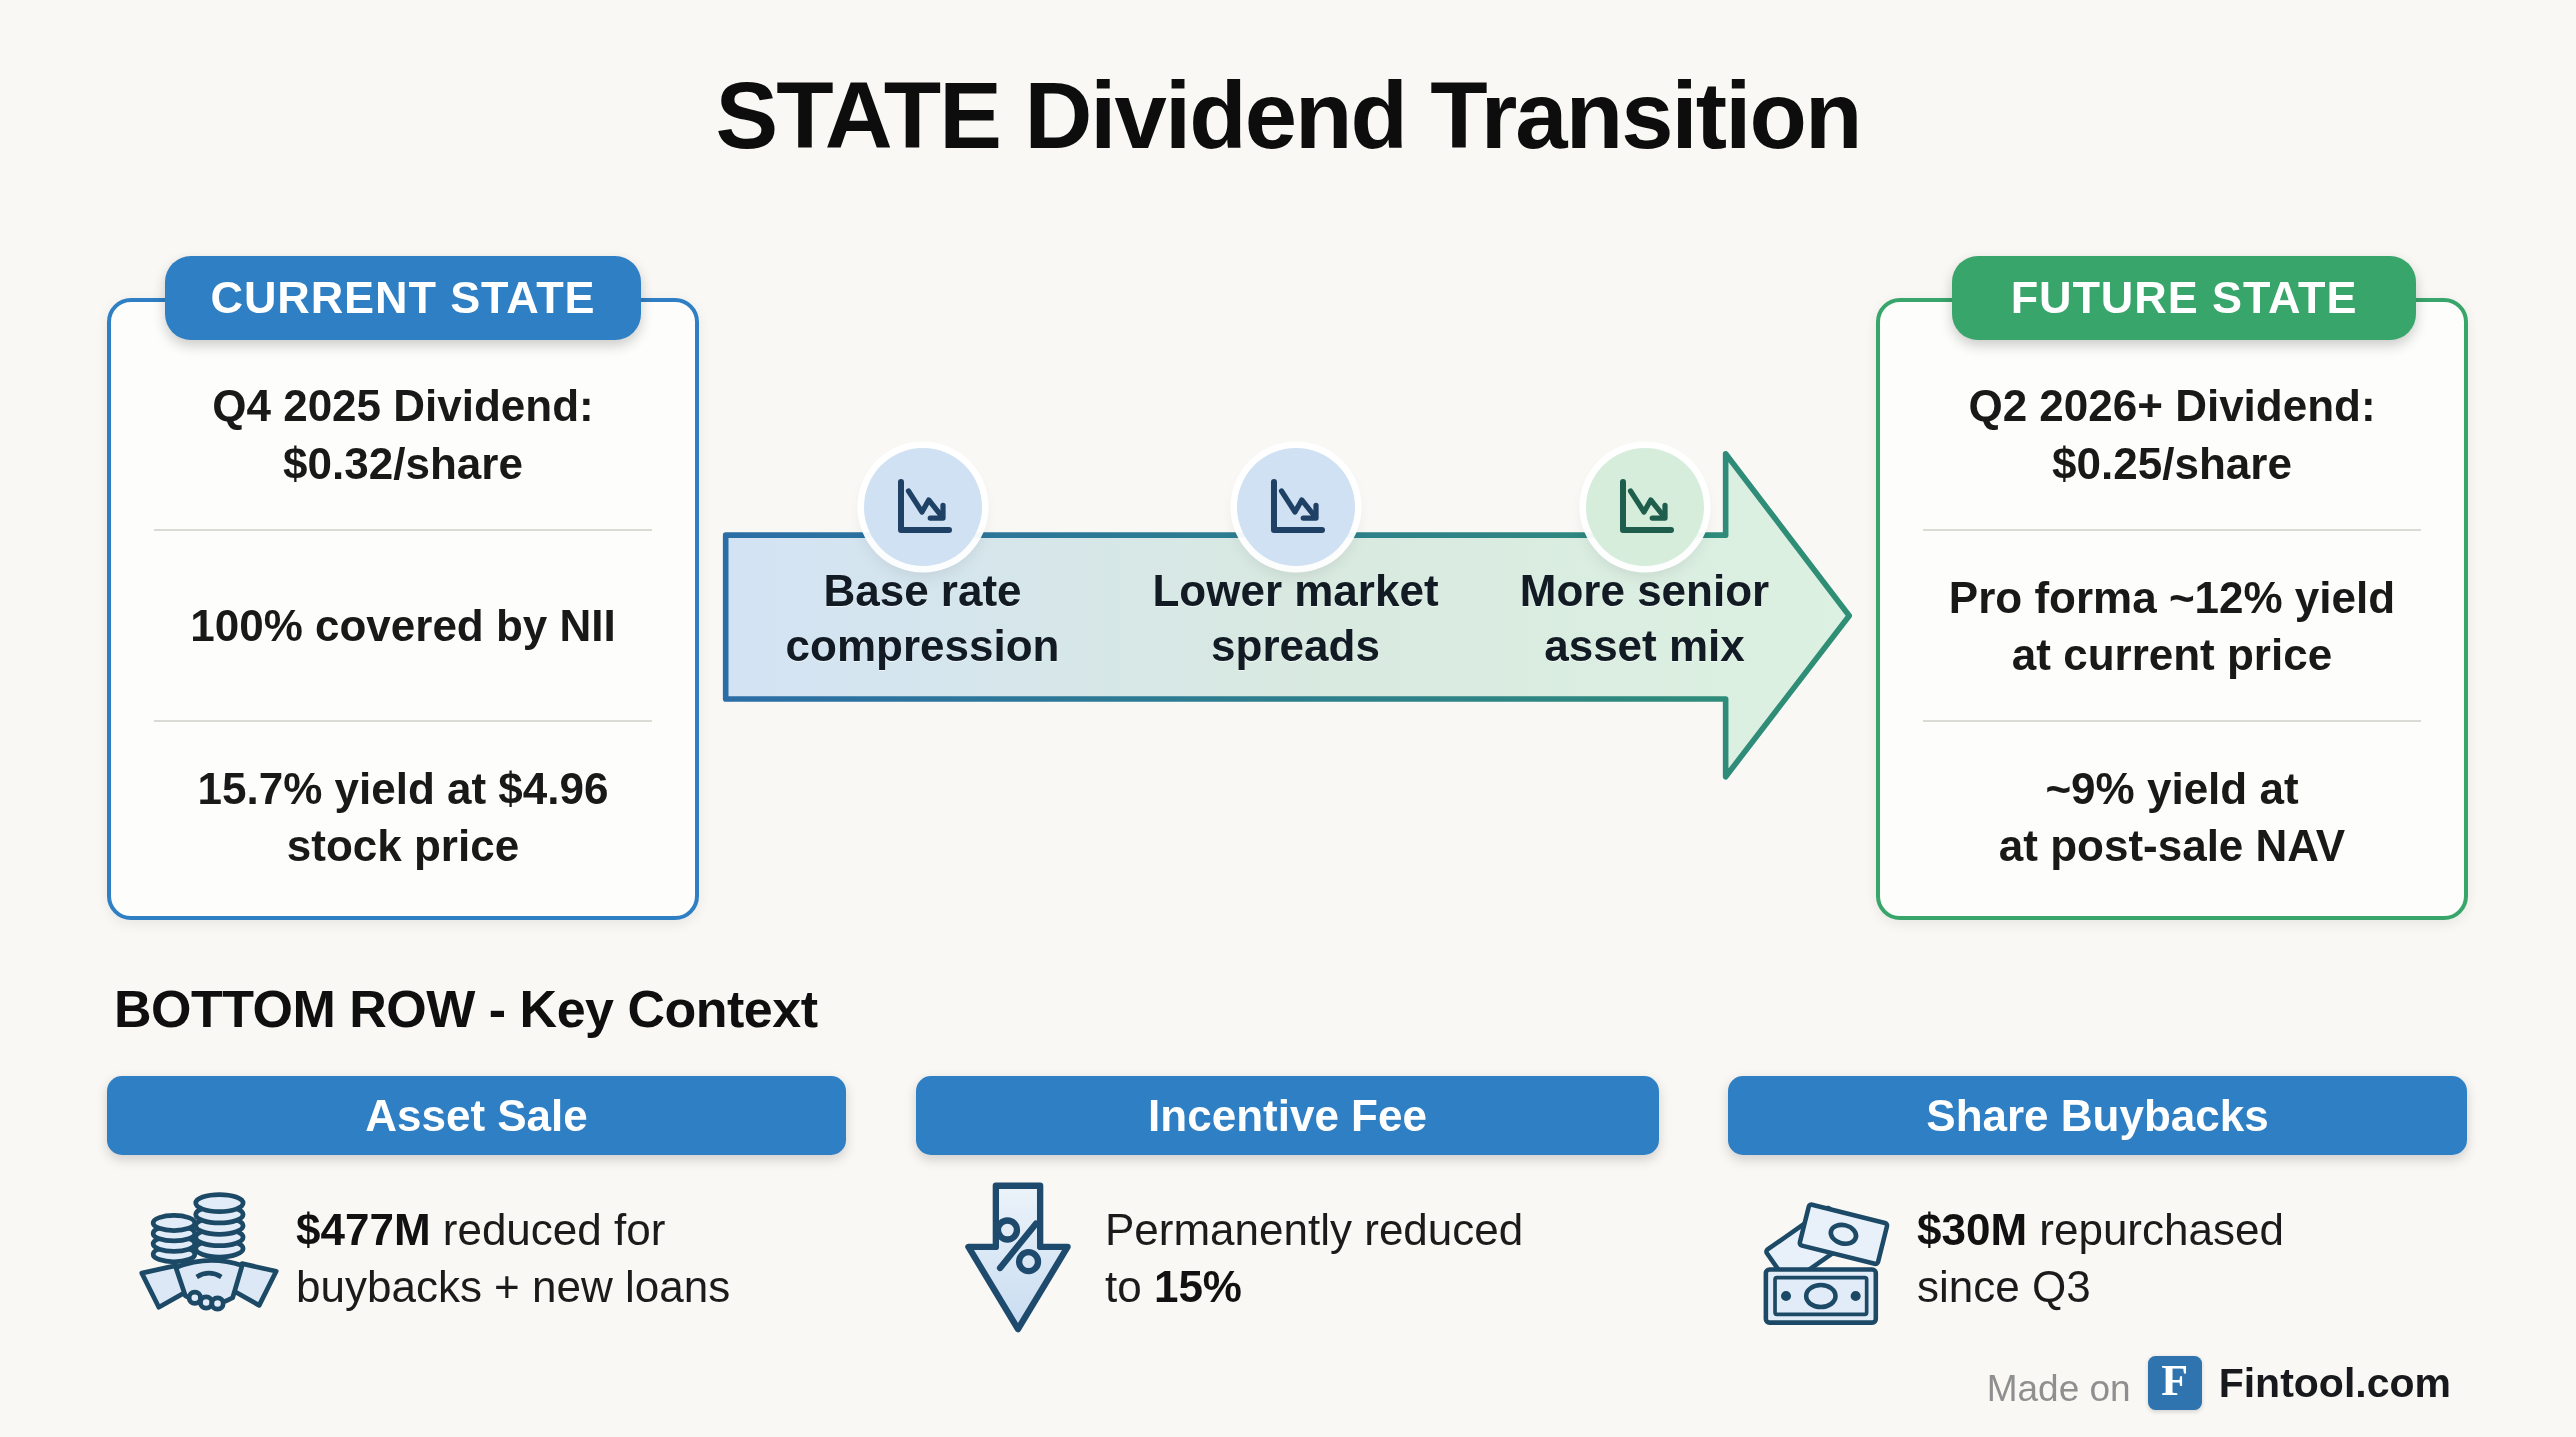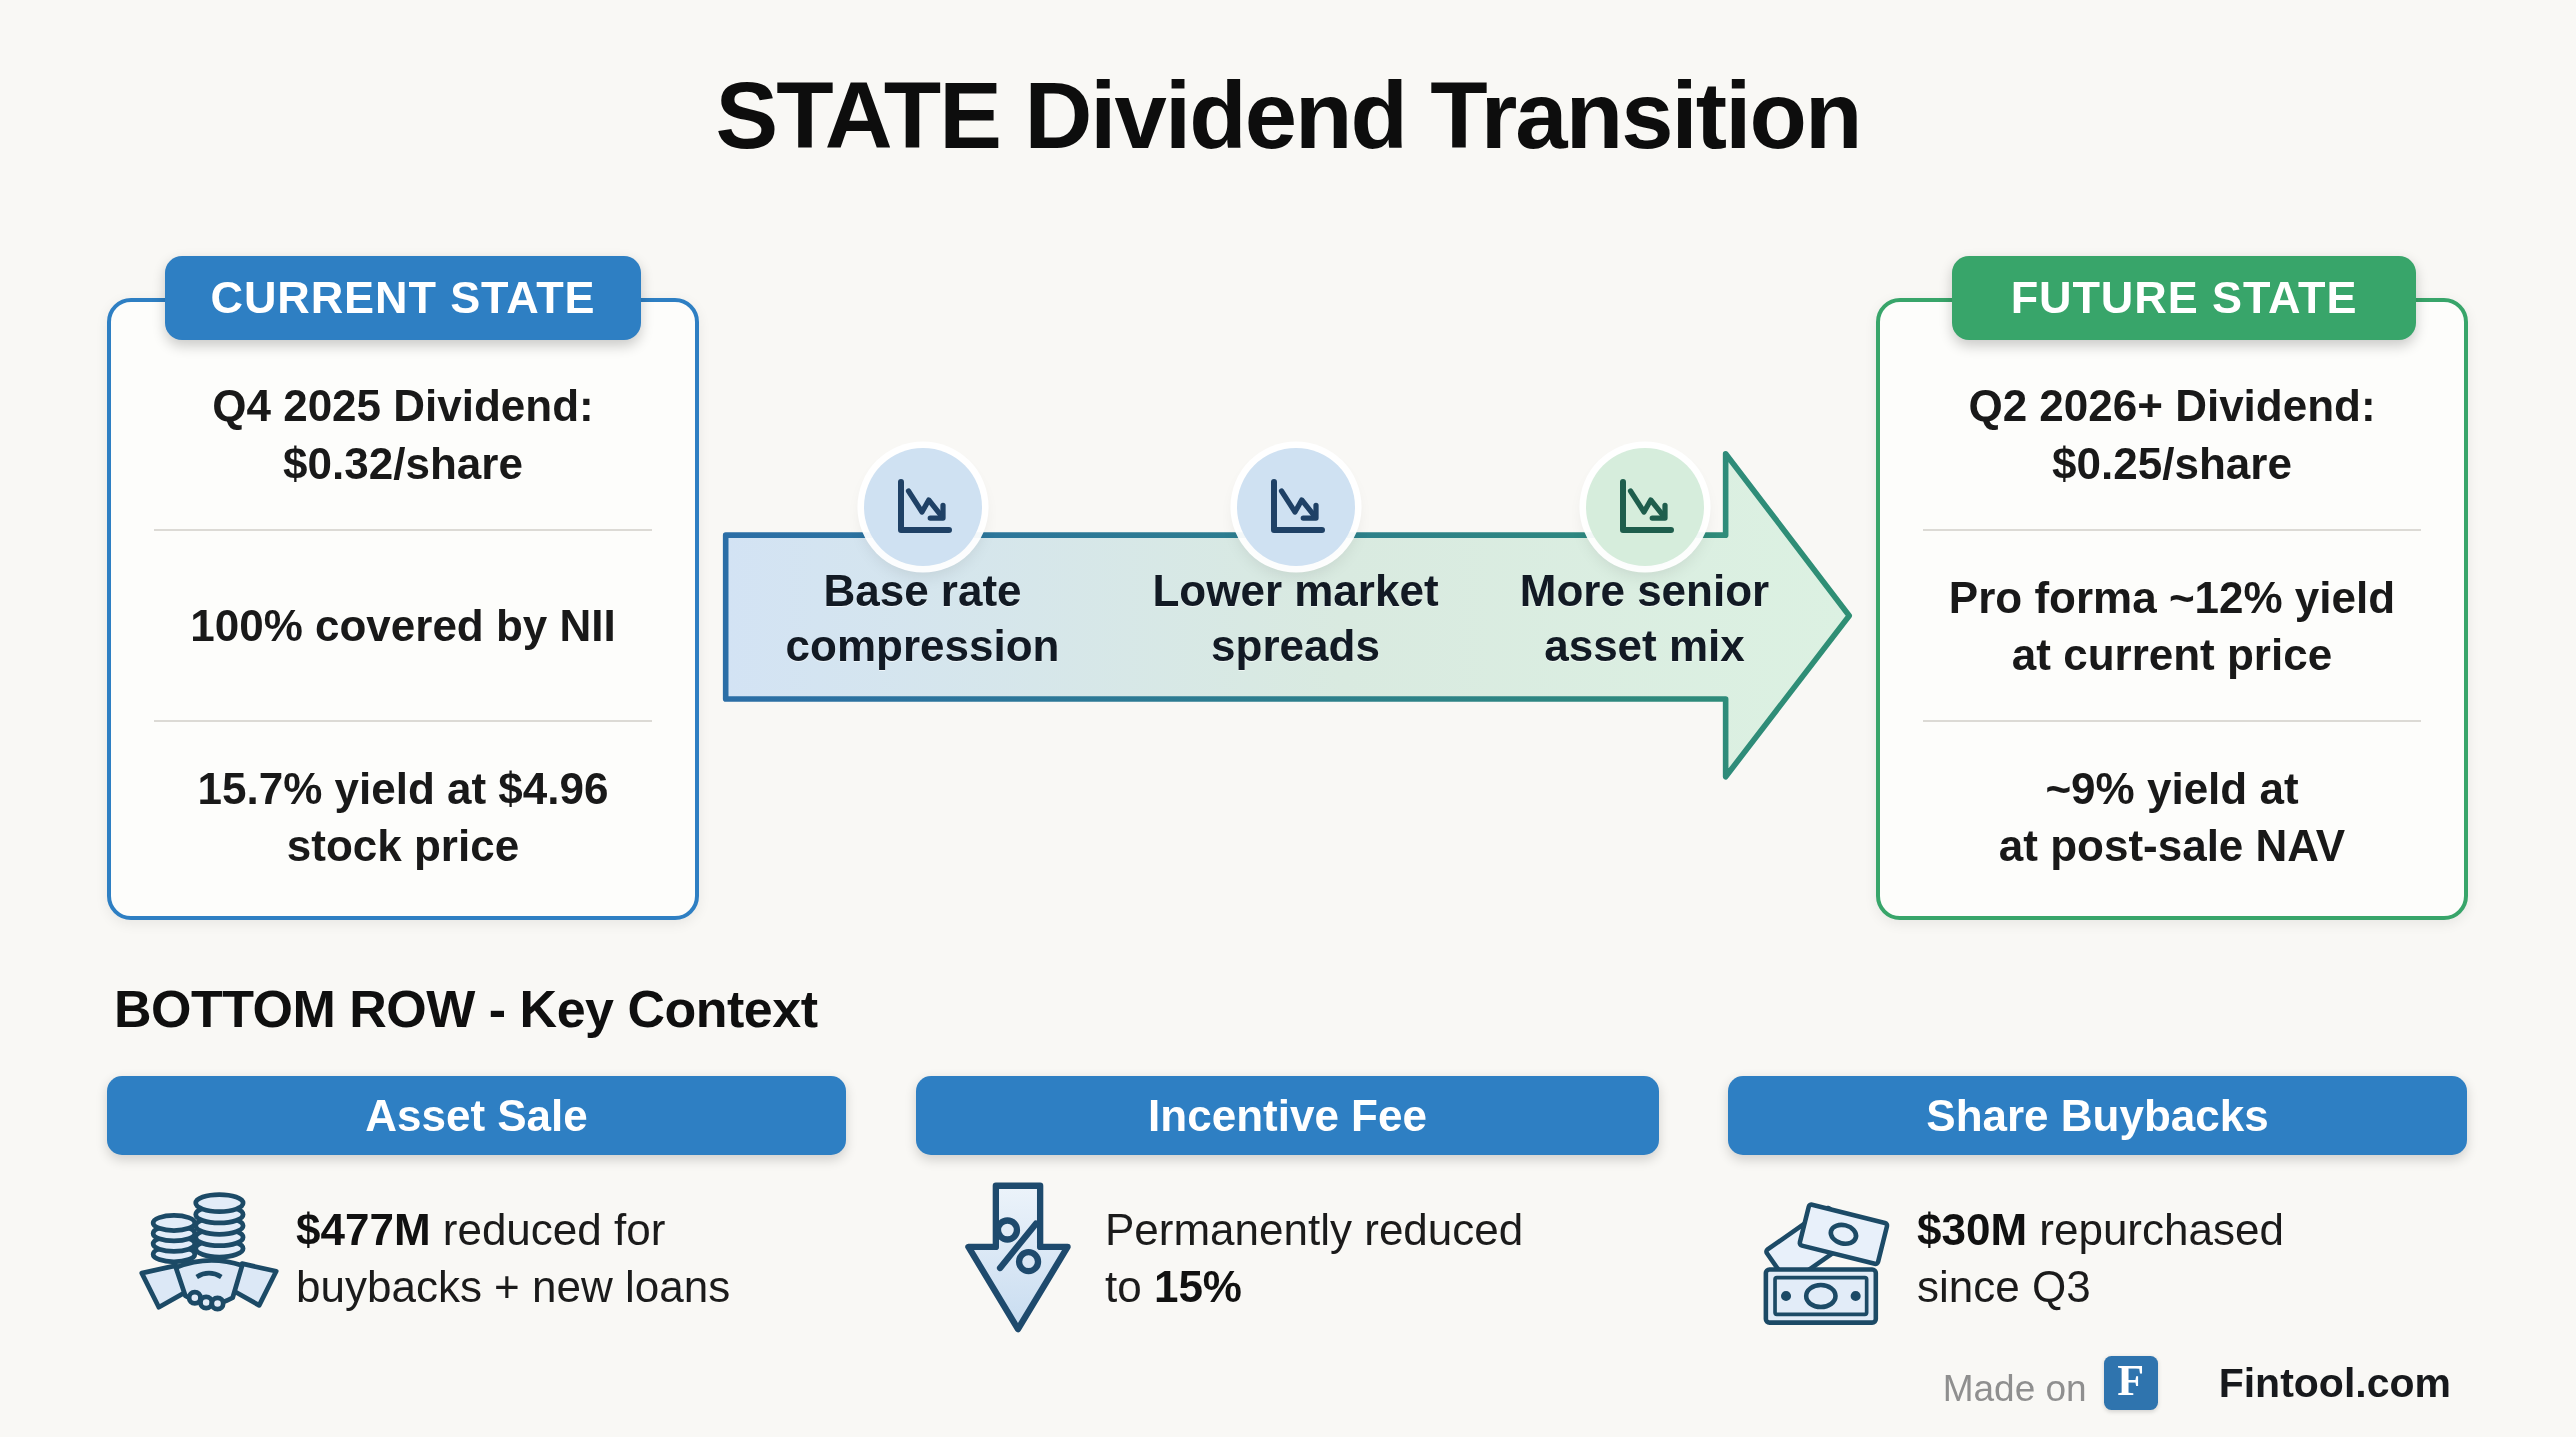--- a/index.html
+++ b/index.html
@@ -18,21 +18,21 @@
   
   .panel {
     position:absolute; top:298px; width:592px; height:622px;
     box-sizing:border-box; background:#fdfdfb; border-radius:24px;
     box-shadow:0 3.7px 13px rgba(0,0,0,0.07);
   }
   .panel.current { left:107px;  border:4.7px solid #2e7fc3; }
   .panel.future  { left:1876px; border:4.7px solid #38a56a; }
   .panel-pill {
     position:absolute; top:-46px; left:50%; transform:translateX(-50%);
-    height:84px; border-radius:17px; color:#fff;
+    height:84px; border-radius:26px; color:#fff;
     font-size:45px; font-weight:700; letter-spacing:0.9px;
     display:flex; align-items:center; justify-content:center;
     box-shadow:0 5.6px 13px rgba(0,0,0,0.20); white-space:nowrap;
   }
   .current .panel-pill { width:476px; background:#2e7fc3; }
   .future  .panel-pill { width:464px; background:#38a56a;margin-left:12px; }
   .panel-body {
     position:absolute; left:37px; right:37px; top:54px; bottom:20.6px;
     display:flex; flex-direction:column;gap:16px;
   }
@@ -91,21 +91,21 @@
   .made-on { font-size:37px; color:#8f8f8f;margin-top:12px; }
   .logo {
     width:54px; height:54px; background:#2f74ae; border-radius:7.5px;
     display:flex; align-items:center; justify-content:center;
     box-shadow:0 1.9px 4.7px rgba(0,0,0,0.15);
   }
   .logo-letter {
     font-family:"Liberation Serif", serif; color:#ffffff;
     font-size:44px; font-weight:600; line-height:1; transform:translateY(-1.9px);
   }
-  .brand { font-size:41px; font-weight:700; color:#17191c;margin-left:44px; }
+  .brand { font-size:41px; font-weight:700; color:#17191c; }
 </style>
 </head>
 <body>
 
 <div class="canvas">
 
   <div class="title">STATE Dividend Transition</div>
 
   <div class="panel current">
     <div class="panel-pill">CURRENT STATE</div>

